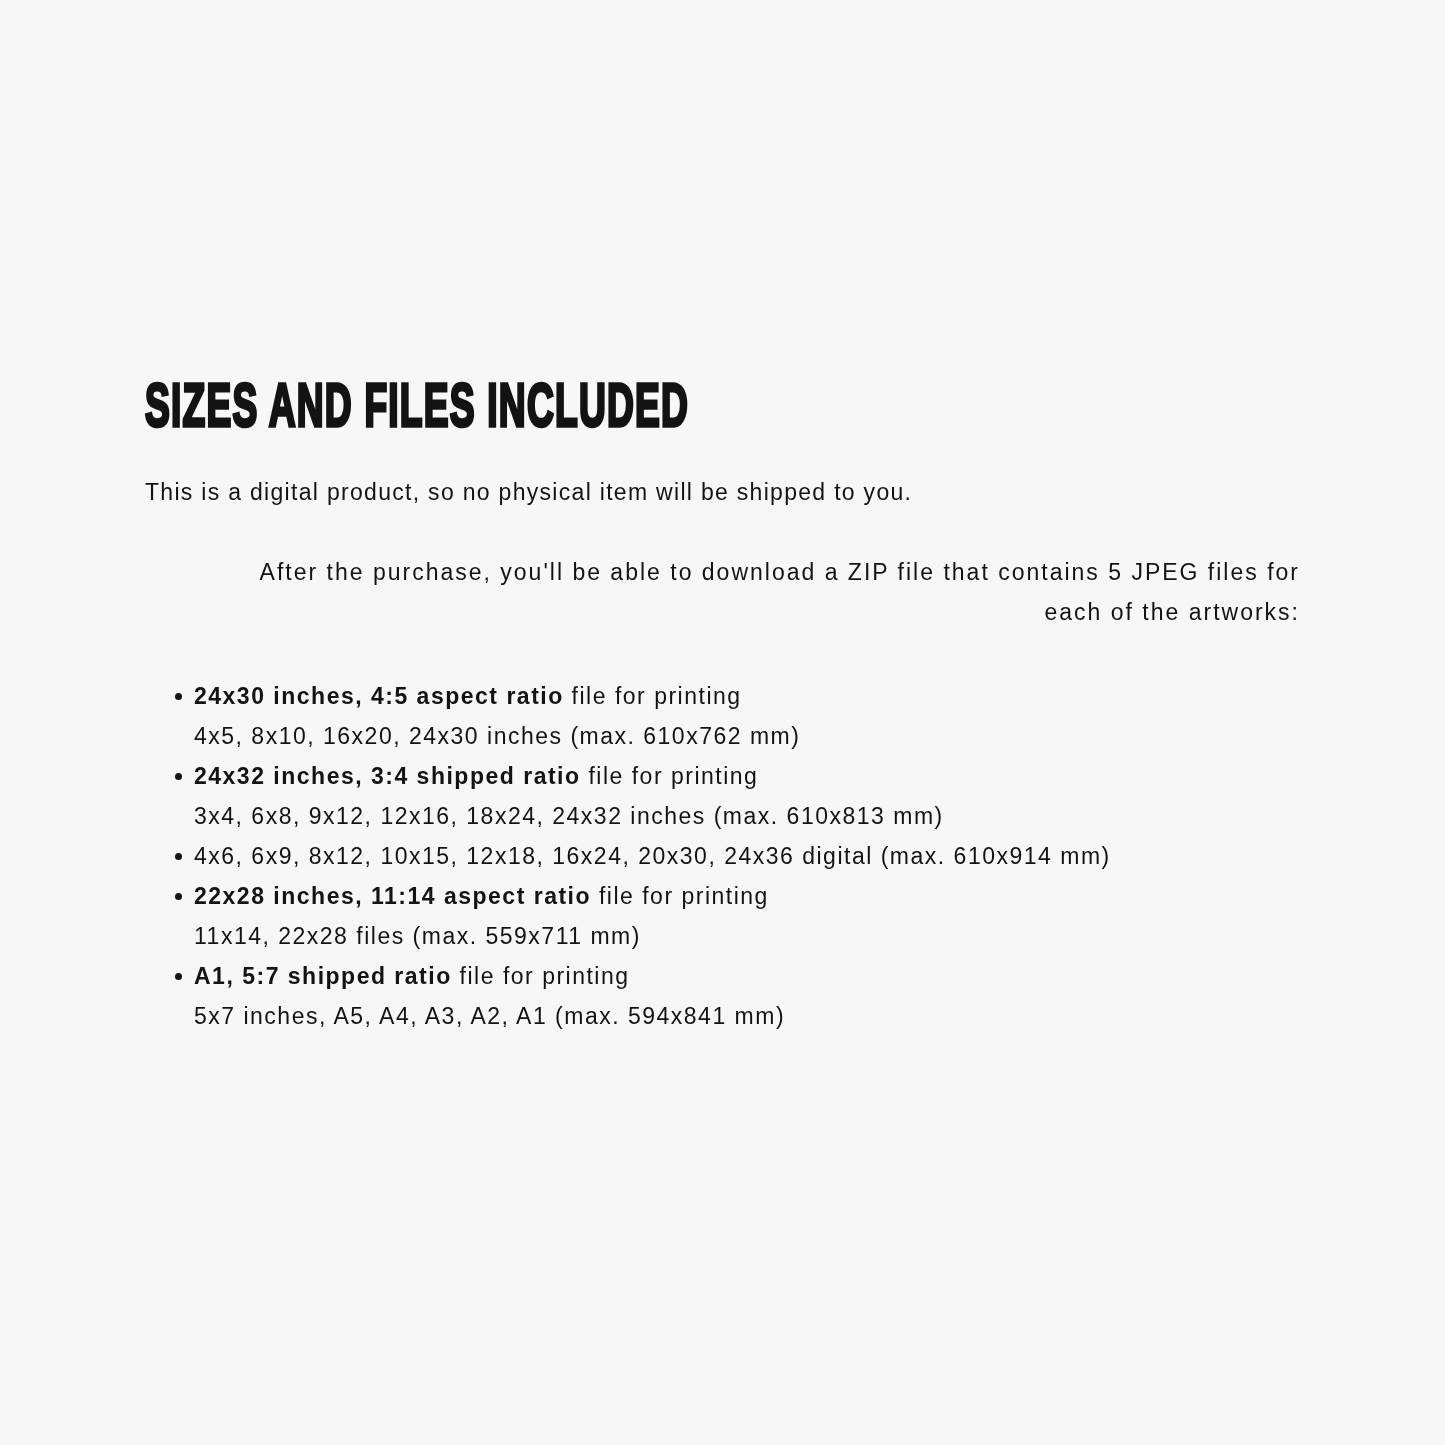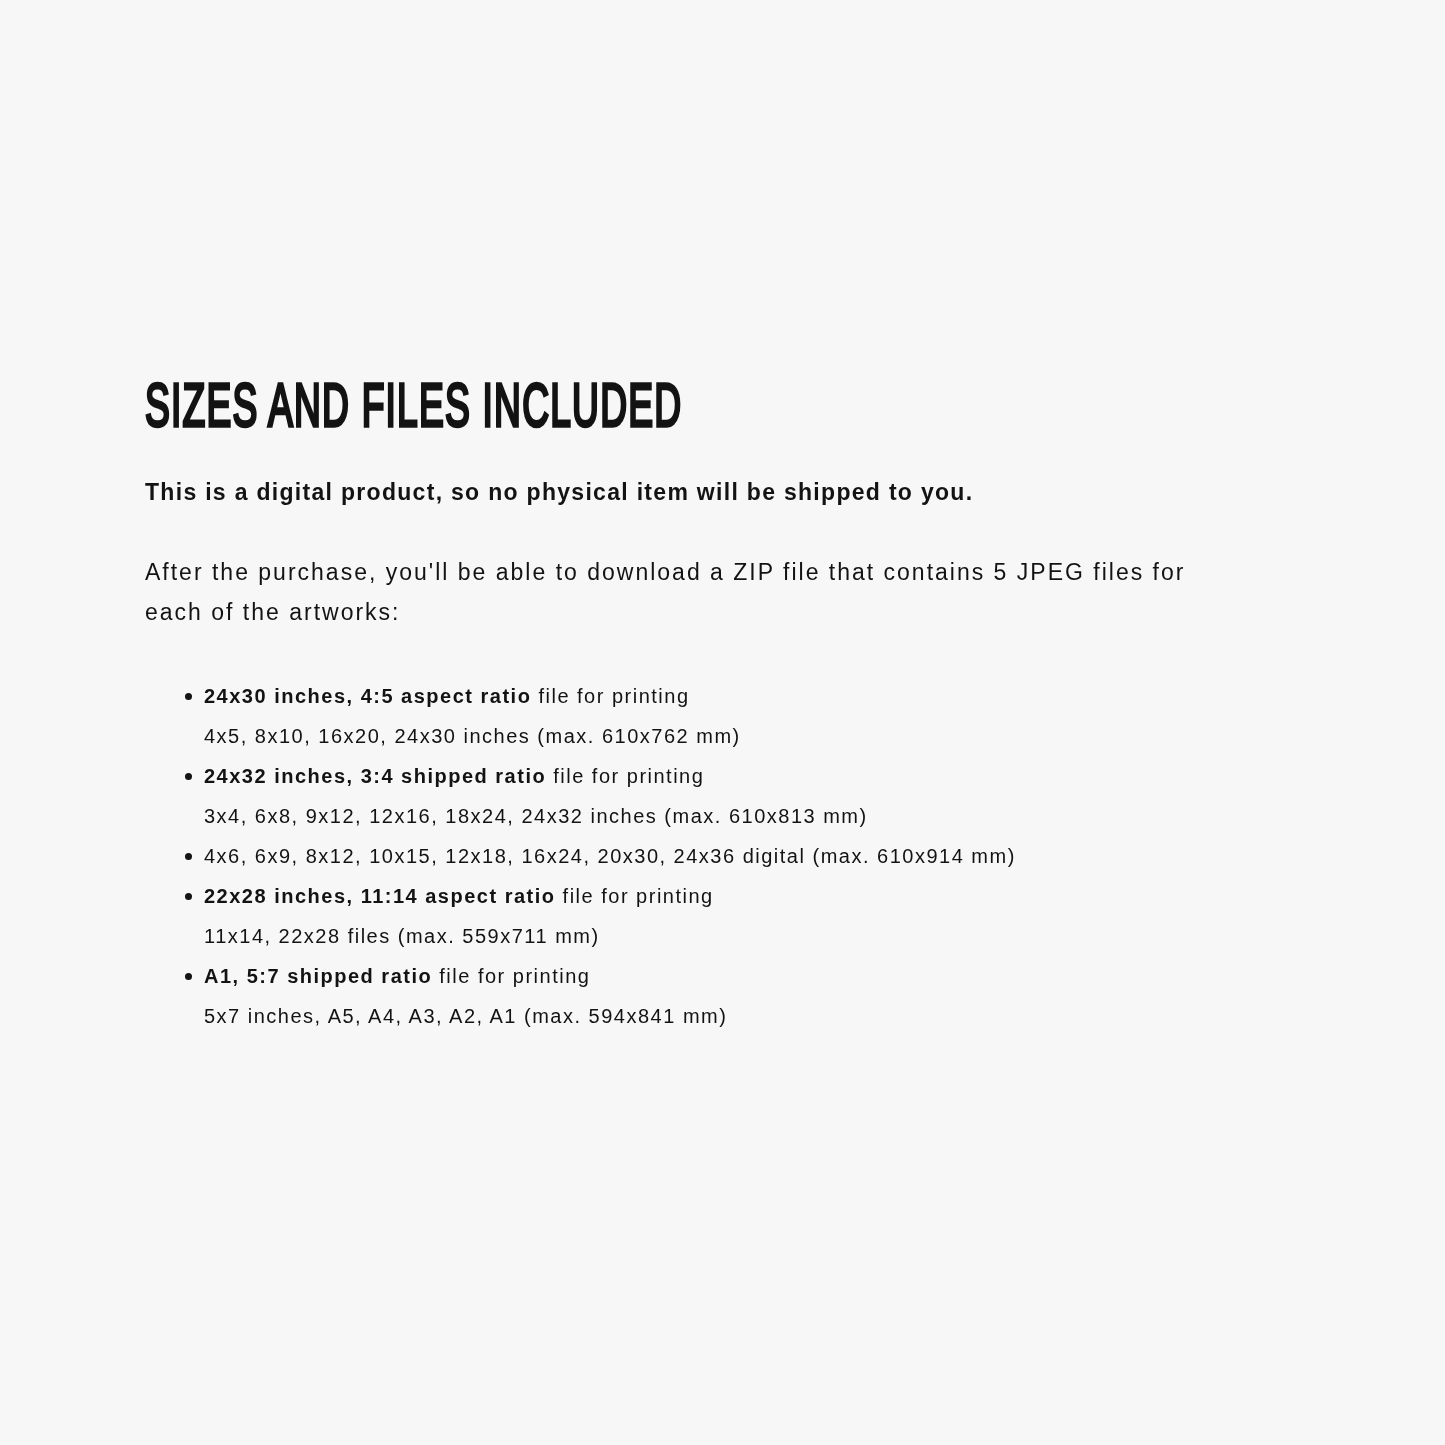--- a/index.html
+++ b/index.html
@@ -17,53 +17,54 @@
   .content {
     padding: 380px 145px 0 145px;
     width: 1155px;
   }
   
   h1.title {
     margin: 0 0 42px 0;
     height: 50px;
     line-height: 50px;
     font-size: 62px;
-    font-weight: 400;
+    font-weight: 700;
     white-space: nowrap;
     overflow: visible;
   }
   h1.title .condense {
     display: inline-block;
     transform: scaleX(0.6);
     transform-origin: 0 50%;
     letter-spacing: 2px;
     -webkit-text-stroke: 3.5px currentColor;
   }
   p.note {
     margin: 0 0 40px 0;
     font-size: 23px;
-    font-weight: 700;
+    font-weight: 400;
     line-height: 40px;
     letter-spacing: 1.3px;
   }
   p.intro {
     margin: 0 0 44px 0;
     font-size: 23px;
     line-height: 40px;
     letter-spacing: 2px;
+    text-align: right;
   }
   p.intro .line {
     display: block;
     white-space: nowrap;
   }
   ul.sizes {
     list-style: none;
-    margin: 14px;
+    margin: 4px;
     padding: 0;
-    font-size: 20px;
+    font-size: 23px;
     line-height: 40px;
     letter-spacing: 1.5px;
   }
   ul.sizes li {
     position: relative;
     padding-left: 45px;
   }
   ul.sizes .dot {
     position: absolute;
     left: 26px;

